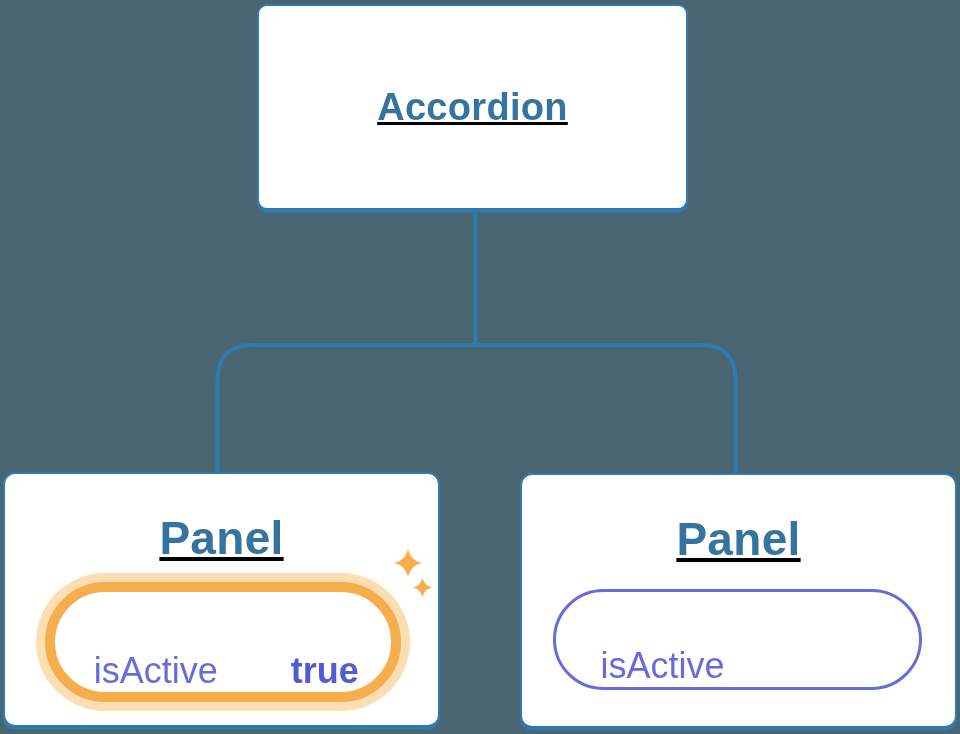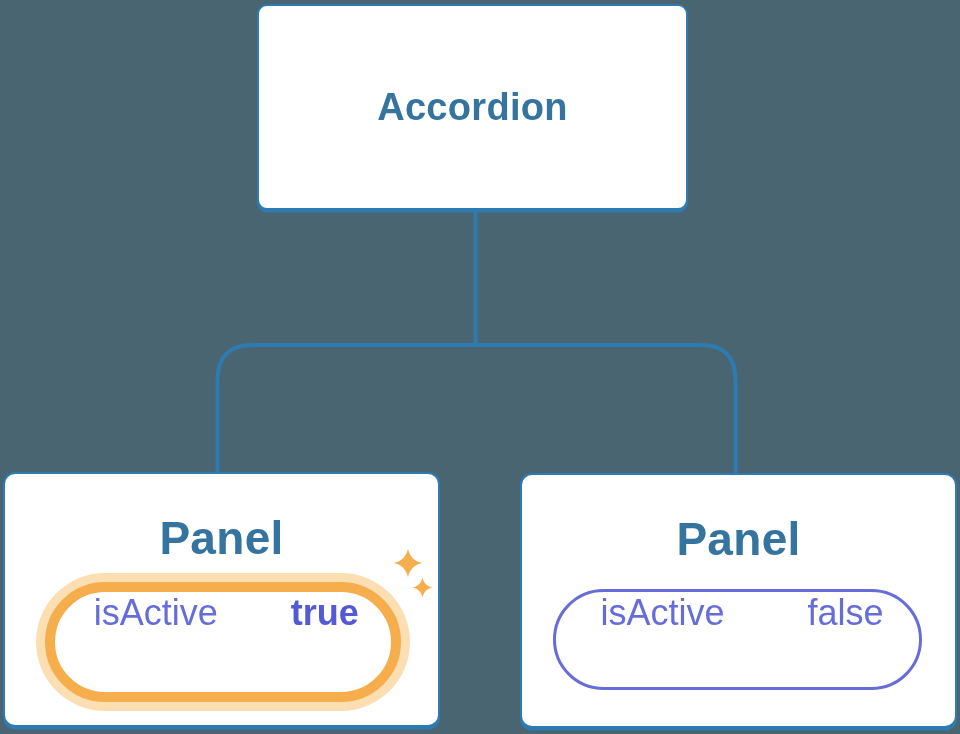--- a/index.html
+++ b/index.html
@@ -13,20 +13,21 @@
   }
   .connectors { position: absolute; left: 0; top: 0; width: 960px; height: 734px; }
   .connectors path { stroke: #2D7BB1; stroke-width: 4; fill: none; }
 
   .node {
     position: absolute;
     background: #ffffff;
     border: 2.5px solid #2D7BB1;
     box-shadow: 0 2.5px 0 #2D7BB1;
     box-sizing: border-box;
+    text-decoration: underline;
   }
   .root-node {
     left: 257px; top: 4px;
     width: 431px; height: 206px;
     border-radius: 10px;
     display: flex; align-items: center; justify-content: center;
   }
   .node-label {
     font-size: 38px;
     font-weight: 600;
@@ -45,21 +46,21 @@
     font-size: 46px;
     font-weight: 600;
     color: #35749E;
     letter-spacing: 0.3px;
   }
 
   .pill {
     position: absolute;
     background: #ffffff;
     display: flex;
-    align-items: flex-start;
+    align-items: flex-end;
     box-sizing: border-box;
   }
   .active-pill {
     left: 40px; top: 108px;
     width: 356px; height: 120px;
     border: 10px solid #F6AE4D;
     border-radius: 62px;
     box-shadow: 0 0 0 9px #FBDFB2;
   }
   .inactive-pill {
@@ -114,17 +115,16 @@
     <svg class="sparkle sparkle-small" viewBox="0 0 40 40" xmlns="http://www.w3.org/2000/svg" aria-hidden="true">
       <path fill="currentColor" d="M20 1 C22.4 11.6 28.4 17.6 39 20 C28.4 22.4 22.4 28.4 20 39 C17.6 28.4 11.6 22.4 1 20 C11.6 17.6 17.6 11.6 20 1 Z"></path>
     </svg>
   </div>
 
   <div class="node panel-node right">
     <div class="panel-title">Panel</div>
     <div class="pill inactive-pill">
       <div class="pill-cell pill-prop">isActive</div>
       <div class="pill-divider"></div>
-      <div class="pill-cell pill-value">false</div>
     </div>
   </div>
 
 </div>
 
 </body></html>

